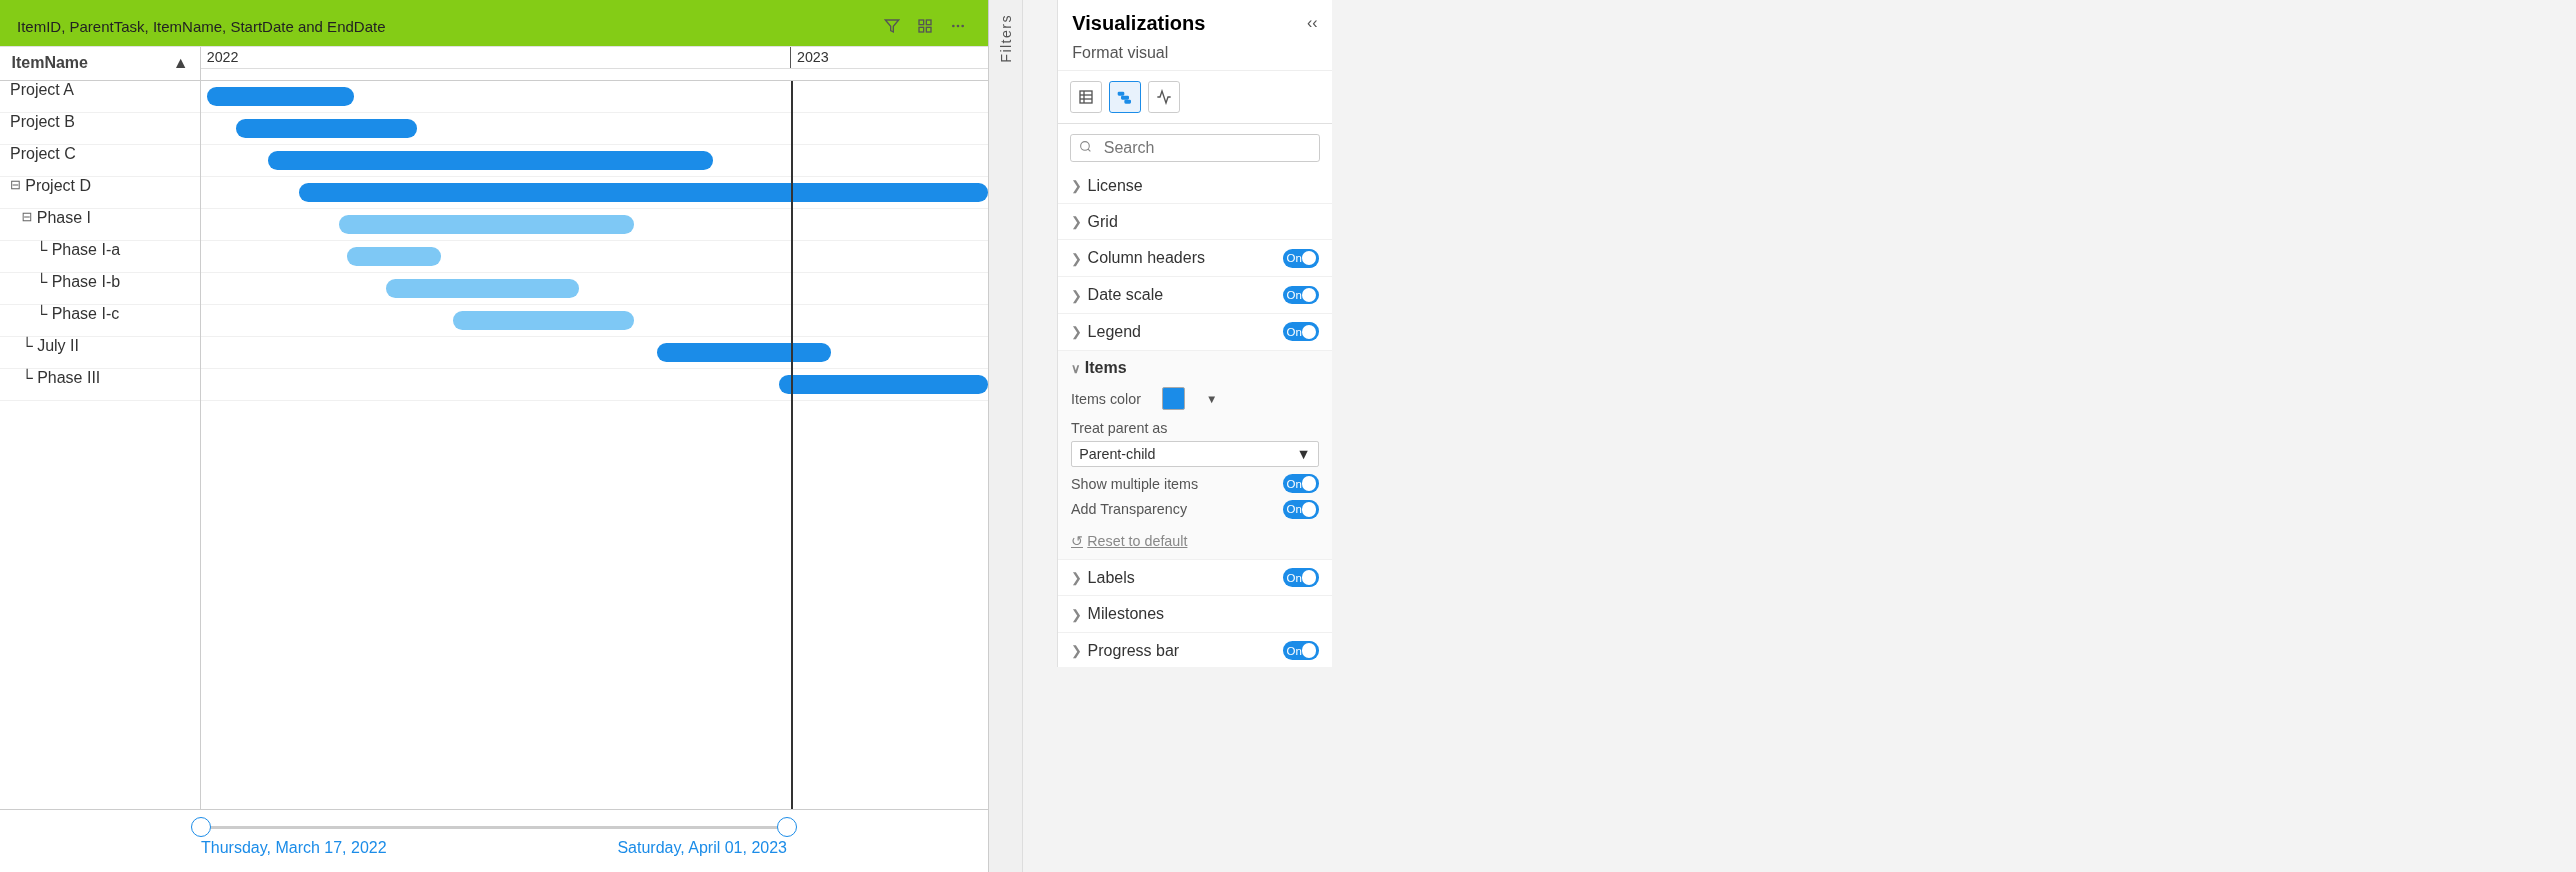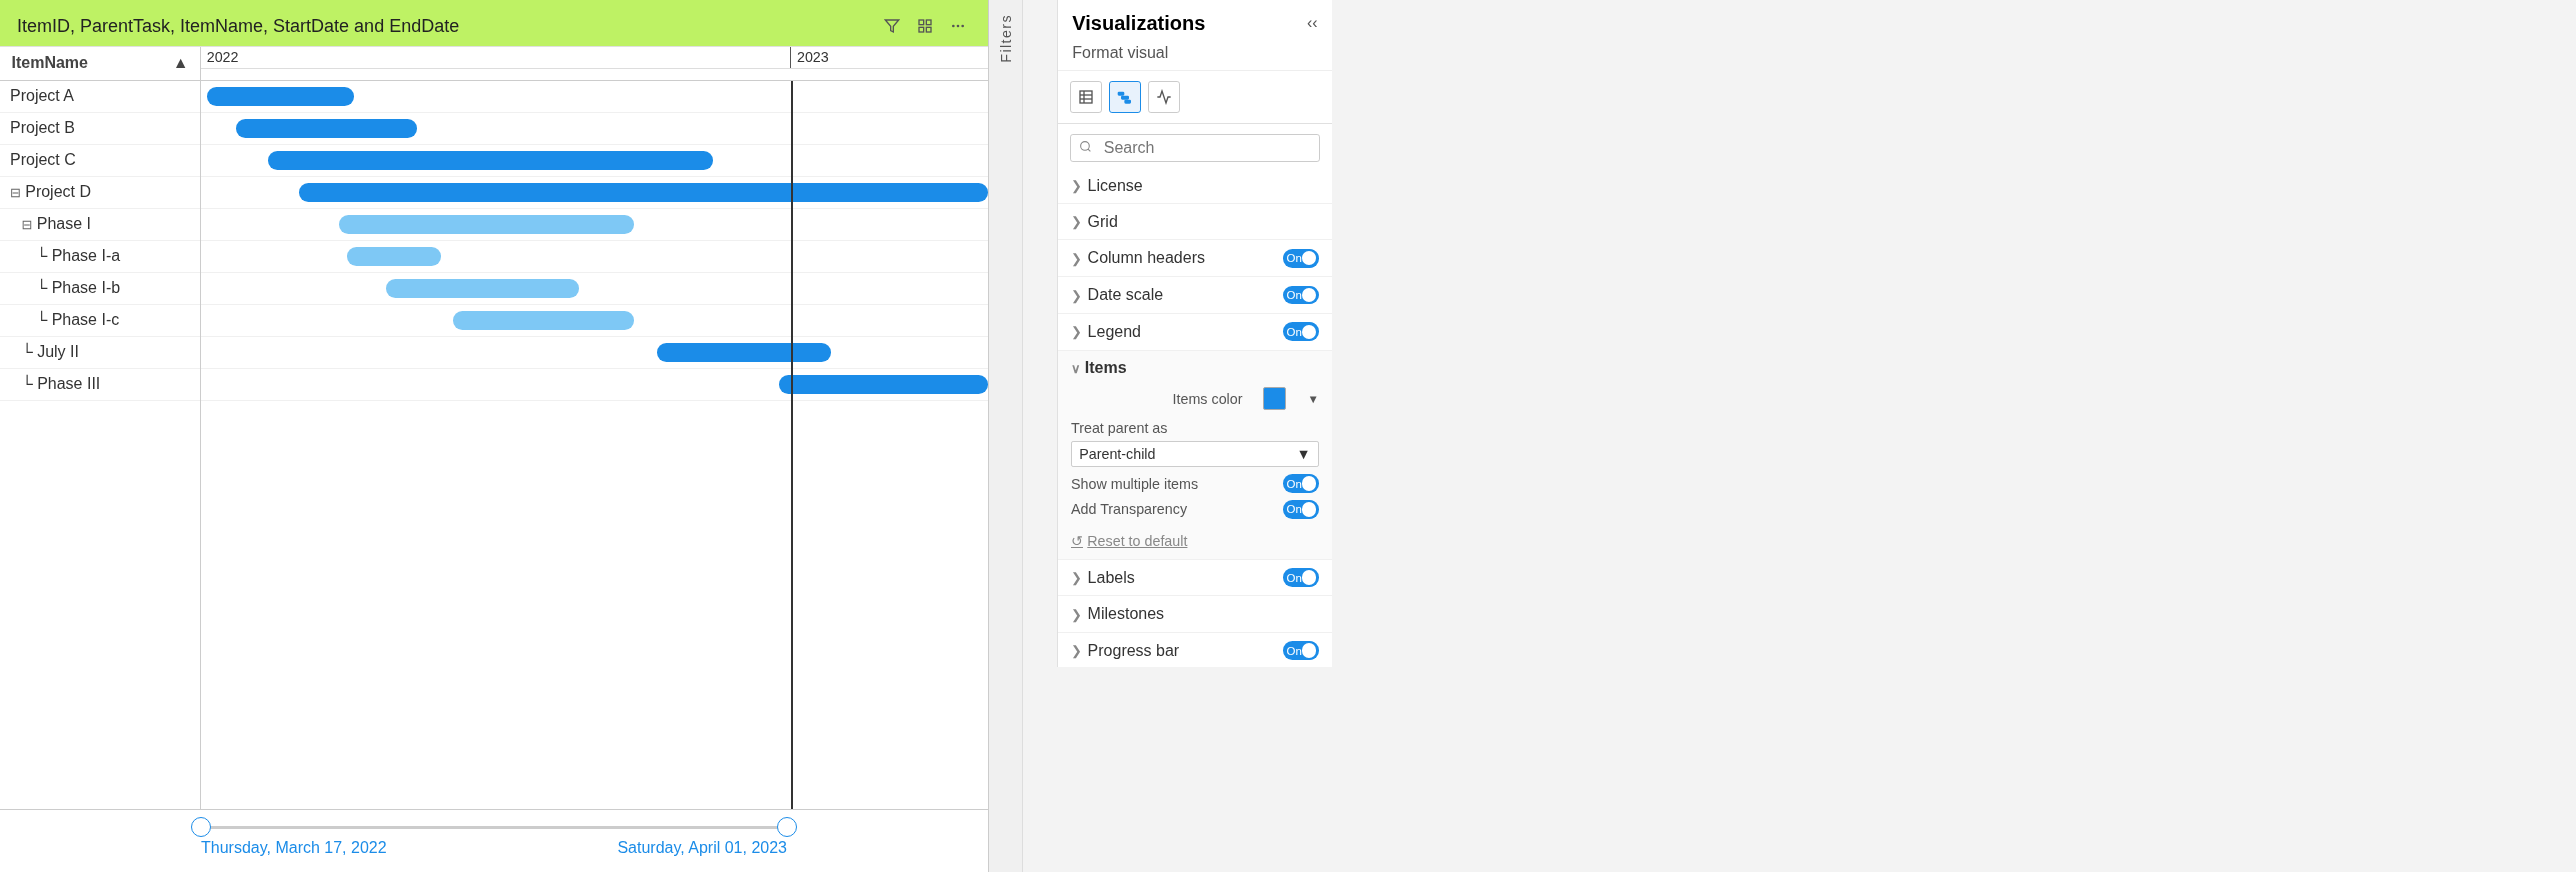--- a/index.html
+++ b/index.html
@@ -11,28 +11,28 @@
       background: #fff;
       display: flex;
       flex-direction: column;
       border-right: 1.4px solid #ccc;
       height: 873px;
       position: relative;
     }
 
     .chart-title {
       padding: 13px 17px 7.2px 17px;
-      font-size: 18px;
+      font-size: 15px;
       font-weight: 400;
       color: #222;
       border-bottom: 0.7px solid #e0e0e0;
       display: flex;
       align-items: center;
       justify-content: space-between;
-      background: #bef264;
+      background: #84cc16;
     }
 
     .gantt-container {
       flex: 1;
       display: flex;
       flex-direction: column;
       overflow: hidden;
     }
 
     .gantt-header {
@@ -107,21 +107,20 @@
 
     .name-col {
       flex: 0 0 201px;
       border-right: 0.7px solid #ccc;
       background: #fff;
     }
 
     .name-row {
       height: 32px;
       display: flex;
-      align-items: center;
       padding-left: 10px;
       font-size: 16px;
       color: #333;
       border-bottom: 0.7px solid #f0f0f0;
     }
 
     .name-row.indent1 { padding-left: 21.5px; }
     .name-row.indent2 { padding-left: 36px; }
 
     .tree-toggle {
@@ -371,21 +370,20 @@
       display: flex;
       align-items: center;
       gap: 4.3px;
     }
 
     .items-color-row {
       display: flex;
       align-items: center;
       gap: 21px;
       margin-bottom: 10px;
-      justify-content: flex-end;
     }
 
     .color-label { font-size: 14.3px; color: #555; }
 
     .color-swatch {
       width: 23px;
       height: 23px;
       background: #1b8ce8;
       border: 0.7px solid #aaa;
       border-radius: 2.1px;

